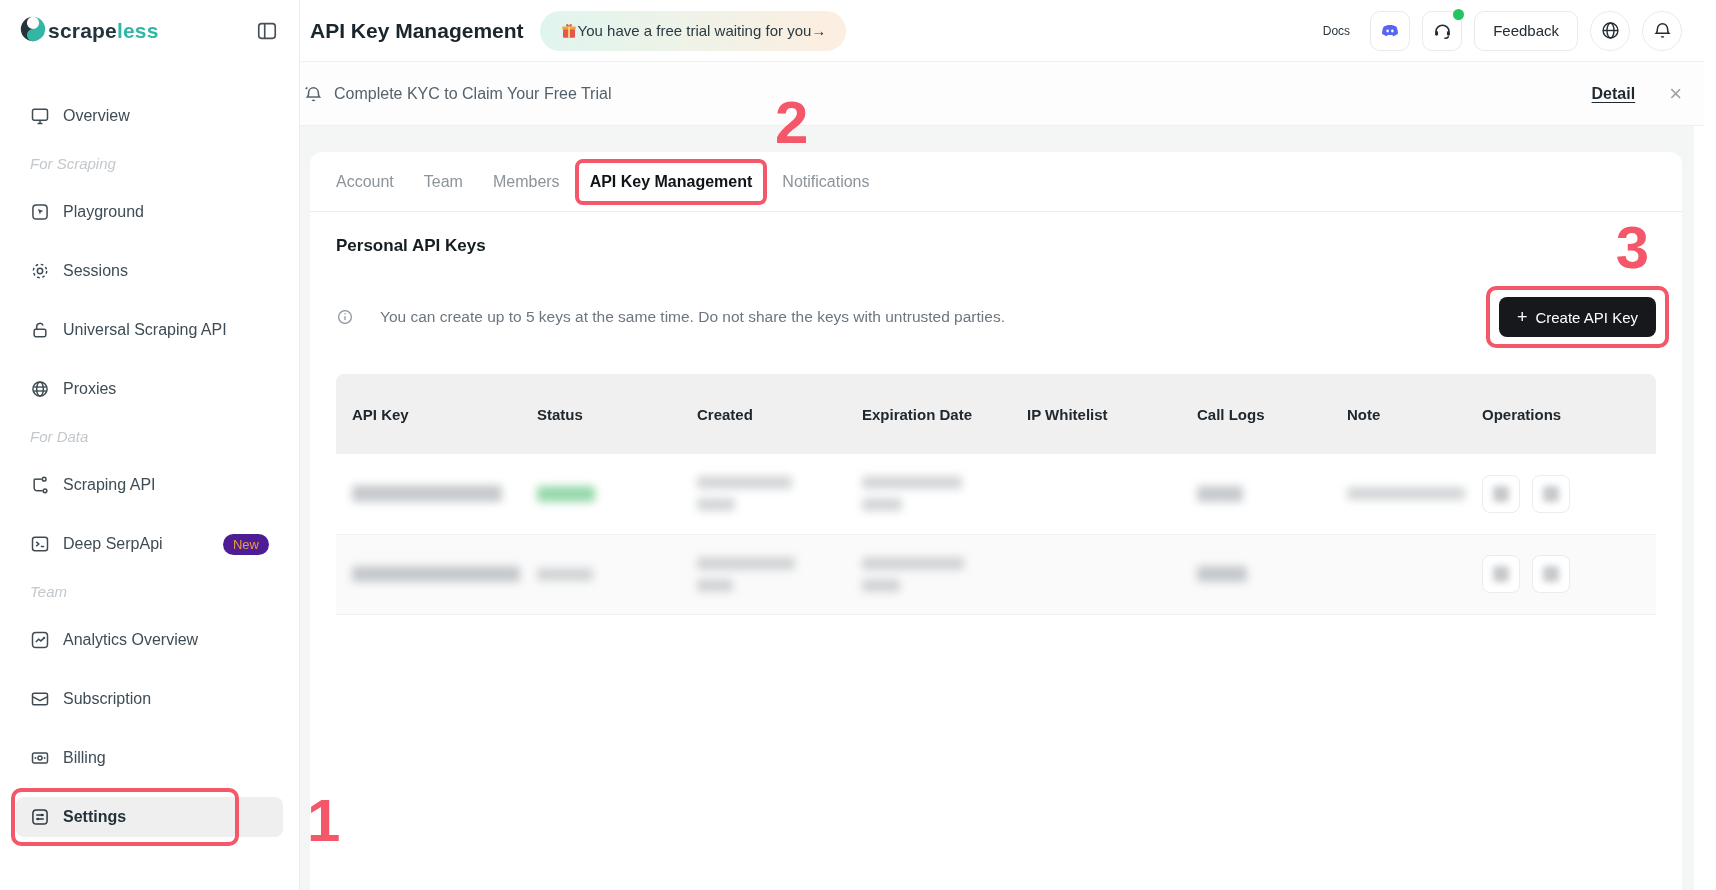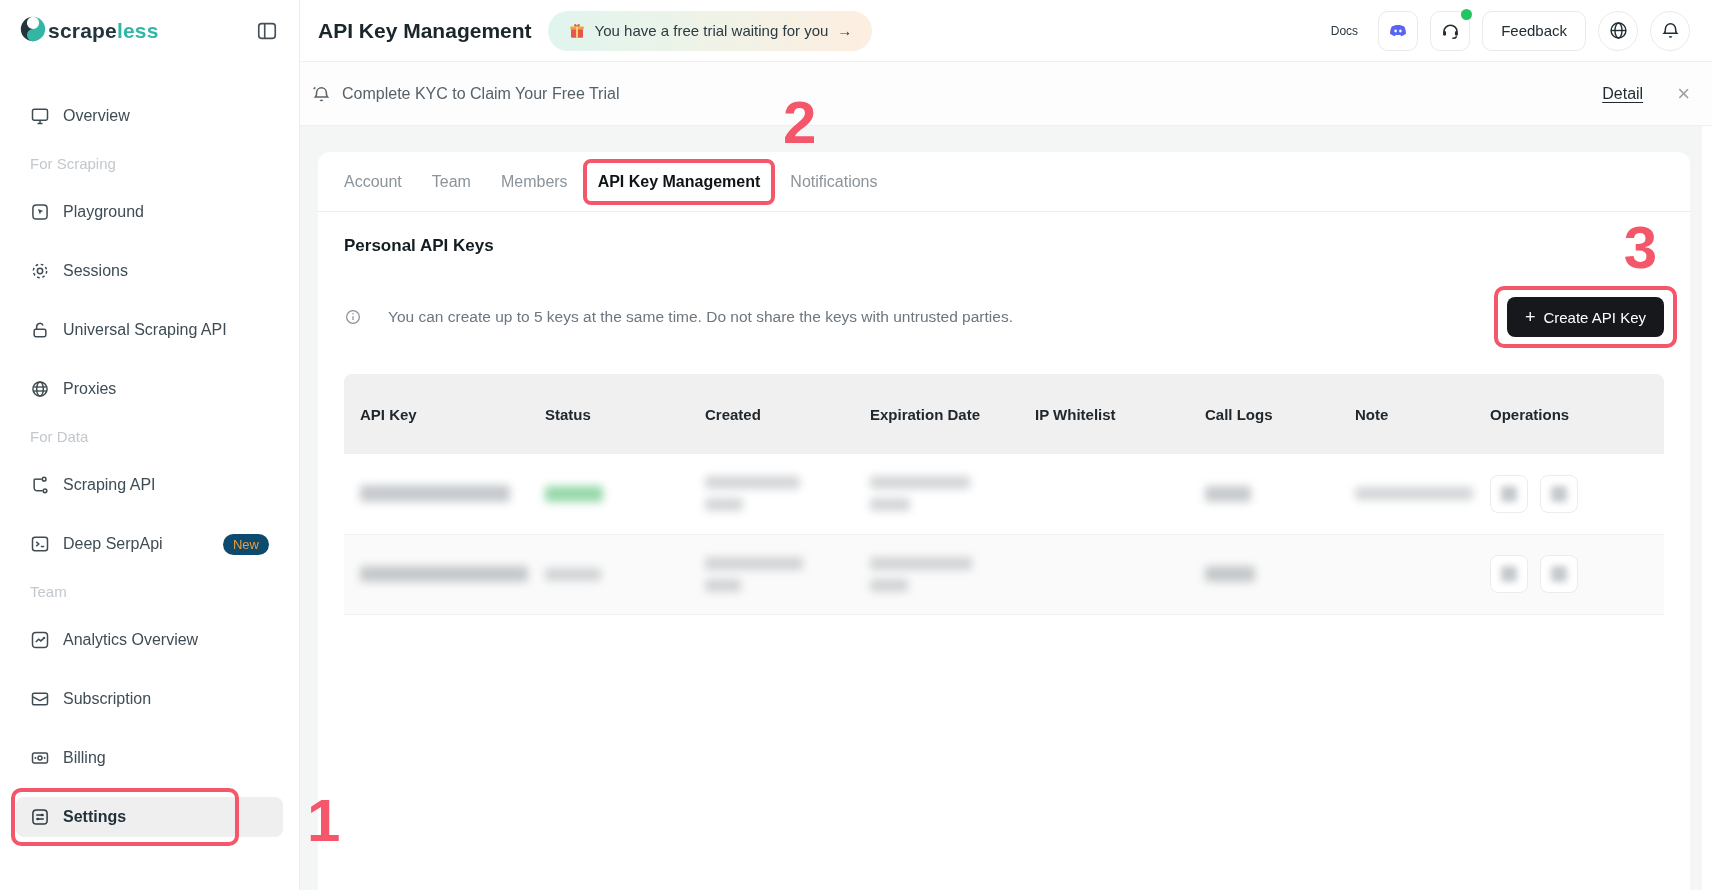--- a/index.html
+++ b/index.html
@@ -14,49 +14,49 @@
   .logo { display:flex; align-items:center; gap:0; cursor:pointer; }
   .logo-text { font-size:21px; font-weight:700; letter-spacing:.2px; color:#22343c; }
   .logo-text .accent { color:#2fb8a6; }
   .collapse-btn { width:28px; height:28px; display:flex; align-items:center; justify-content:center;
     color:#42505a; cursor:pointer; }
   .nav { padding:0 16px; margin-top:34px; }
   .nav-item { position:relative; height:40px; border-radius:8px; display:flex; align-items:center;
     gap:13px; padding:0 14px; margin-bottom:19px; font-size:16px; color:#3e4c55; cursor:pointer; }
   .nav-item svg { flex:0 0 auto; }
   .nav-item.active { background:#efeff0; font-weight:600; color:#22313a; }
-  .nav-section { height:20px; padding:0 14px; margin:10px 0 17px; font-size:15px; color:#c3c8cc; }
-  .badge-new { margin-left:auto; background:#0c4a6e; color:#e89c3f; font-size:13px;
+  .nav-section { height:20px; padding:0 14px; margin:10px 0 17px; font-size:15px; color:#c3c8cc;font-style:italic; }
+  .badge-new { margin-left:auto; background:#4c1d95; color:#e89c3f; font-size:13px;
     padding:3px 10px; border-radius:999px; }
 
   
-  .main { position:absolute; left:296px; top:0; width:1416px; height:890px; }
+  .main { position:absolute; left:288px; top:0; width:1416px; height:890px; }
   .topbar { height:62px; background:#fff; border-bottom:1px solid #f0f0f0;
     display:flex; align-items:center; padding:0 22px; }
   .page-title { font-size:21px; font-weight:700; color:#1a262c; }
-  .trial-pill { margin-left:16px; height:40px; display:flex; align-items:center; gap:9px;
+  .trial-pill { margin-left:16px; height:40px; display:flex; align-items:center; 
     padding:0 20px; border-radius:999px; cursor:pointer; font-size:15px; color:#2a3b42;
     background:linear-gradient(90deg,#e0f5ee 0%,#eef3e8 45%,#fdeee0 100%); }
   .topbar-right { margin-left:auto; display:flex; align-items:center; gap:12px; }
   .docs-link { font-size:12px; color:#2b363d; margin-right:8px; cursor:pointer; }
   .icon-btn { width:40px; height:40px; border:1px solid #e9eaeb; border-radius:10px;
     background:#fff; display:flex; align-items:center; justify-content:center;
     cursor:pointer; position:relative; }
   .icon-btn.round { border-radius:50%; }
   .green-dot { position:absolute; top:-3px; right:-3px; width:11px; height:11px;
     border-radius:50%; background:#22c55e; }
   .feedback-btn { height:40px; padding:0 18px; border:1px solid #e9eaeb; border-radius:10px;
     background:#fff; font-size:15px; color:#222c33; display:flex; align-items:center; cursor:pointer; }
 
   
   .kyc { height:64px; background:#fdfdfd; border-bottom:1px solid #f0f0f0;
     display:flex; align-items:center; padding:0 22px 0 14px; }
   .kyc-text { margin-left:10px; font-size:16px; color:#55616a; }
   .kyc-right { margin-left:auto; display:flex; align-items:center; gap:34px; }
-  .kyc-link { font-size:16px; font-weight:400; color:#1f2a30; text-decoration:underline;
+  .kyc-link { font-size:16px; font-weight:700; color:#1f2a30; text-decoration:underline;
     text-underline-offset:3px; cursor:pointer; }
   .kyc-close { font-size:22px; color:#9aa2a8; cursor:pointer; line-height:1; }
 
   
   .content { position:absolute; top:126px; left:0; right:0; bottom:0;
     background:#f4f5f5; padding:26px 22px 0 22px; }
   .scroll-strip { position:absolute; right:0; top:0; bottom:0; width:10px; background:#fff; }
   .card { position:relative; background:#fff; border-radius:12px; height:770px; }
   .tabs { display:flex; align-items:center; gap:30px; padding:0 26px; height:60px;
     border-bottom:1px solid #ececec; }

